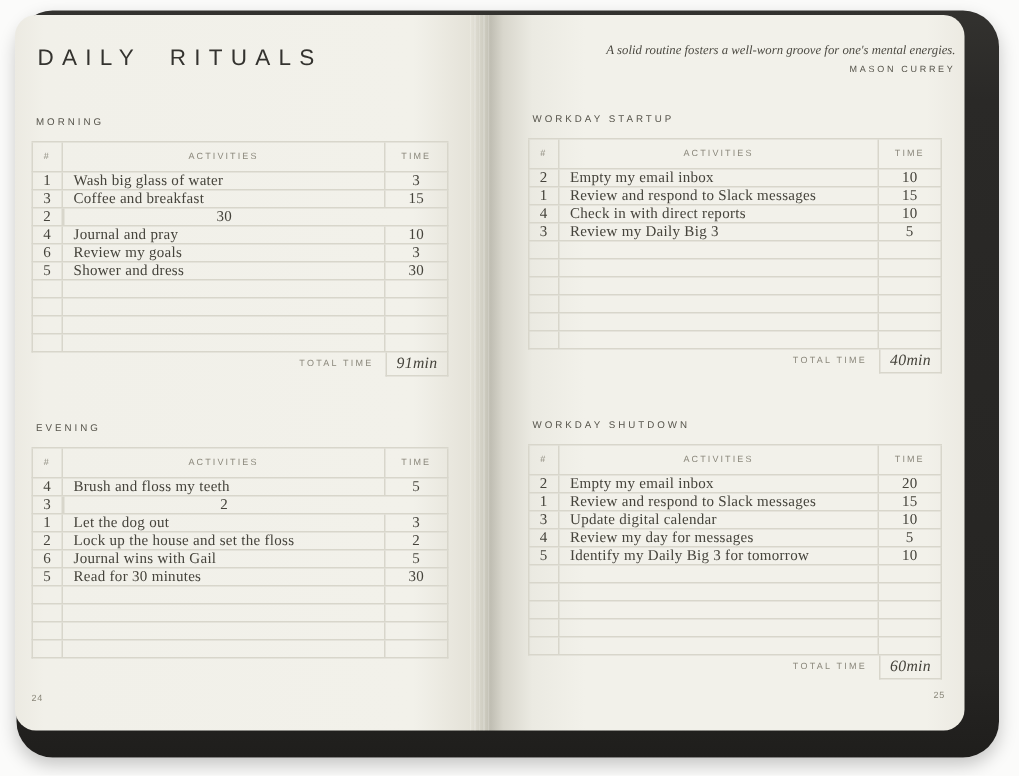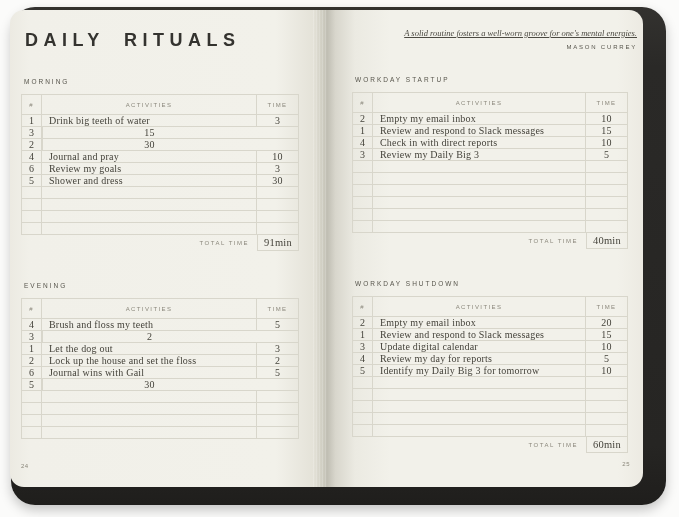--- a/index.html
+++ b/index.html
@@ -13,45 +13,45 @@
     background:linear-gradient(180deg,#33322f 0%, #2a2927 12%, #262523 88%, #1f1e1c 100%);
     border-radius:24px; box-shadow:0 5px 12px rgba(0,0,0,.22);}
   .pages{position:absolute; left:10px; top:10px; width:633px; height:477px; border-radius:14px; overflow:hidden;
     background:linear-gradient(90deg,
       #eceae2 0%, #f1f0e9 3%, #f2f1ea 42%,
       #e4e2d8 48%, #cbc9bd 49.6%, #c0beb3 50.1%, #d8d6cc 51.4%, #ebeae2 54.5%,
       #f2f1ea 60%, #f2f1ea 96%, #eceae2 100%);}
   .page-edges{position:absolute; top:0; bottom:0; left:303px; width:14px;
     background:repeating-linear-gradient(90deg, rgba(255,255,255,.35) 0 1px, rgba(0,0,0,0) 1px 3px);
     opacity:.5;}
-  .page-title{position:absolute; left:15px; top:20px; font-size:18px; letter-spacing:5.5px; word-spacing:9px;
-    color:#34332f; font-weight:700;}
+  .page-title{position:absolute; left:15px; top:20px; font-size:15px; letter-spacing:5.5px; word-spacing:9px;
+    color:#34332f; font-weight:400;}
   .quote-block{position:absolute; left:330px; top:18px; width:297px; text-align:right;}
-  .quote{font-family:"Liberation Serif", serif; font-style:italic; font-size:8.5px; color:#4c4a42;text-decoration:underline;}
+  .quote{font-family:"Liberation Serif", serif; font-style:italic; font-size:8.5px; color:#4c4a42;}
   .quote-author{margin-top:6px; font-size:6px; letter-spacing:1.8px; color:var(--label);}
   .section{position:absolute;}
   .sec-0{left:11px; top:68px; width:278px;}
   .sec-1{left:342px; top:66px; width:276px;}
   .sec-2{left:11px; top:272px; width:278px;}
   .sec-3{left:342px; top:270px; width:276px;}
   .section-label{font-size:6.5px; letter-spacing:2px; color:var(--label); margin-left:3px; margin-bottom:9px;}
   .table{border-top:1px solid var(--line); width:100%;}
   .trow{display:grid; grid-template-columns:20px 1fr 42px; height:12px;
     border-bottom:1px solid var(--line); border-left:1px solid var(--line); border-right:1px solid var(--line);}
   .trow.thead{height:20px;}
   .cell{display:flex; align-items:center; overflow:hidden; white-space:nowrap;}
   .c-num{justify-content:center; border-right:1px solid var(--line);}
   .c-time{justify-content:center; border-left:1px solid var(--line);}
   .c-act{padding-left:7px;}
   .thead .cell{justify-content:center; padding-left:0; font-size:6px; letter-spacing:1.4px; color:var(--muted);}
   .hw{font-family:cursive; color:var(--ink); font-size:10px; letter-spacing:.2px;}
   .total-row{display:flex; justify-content:flex-end; align-items:stretch; height:16px;}
   .total-label{display:flex; align-items:center; font-size:6px; letter-spacing:1.5px; color:var(--muted); margin-right:8px;}
   .total-value{width:42px; border-left:1px solid var(--line); border-right:1px solid var(--line);
-    border-bottom:1px solid var(--line); display:flex; align-items:center; justify-content:center; font-size:10.5px;}
+    border-bottom:1px solid var(--line); display:flex; align-items:center; justify-content:center; font-size:10.5px;font-style:italic;}
   .page-number{position:absolute; font-size:6px; color:#8a877a; letter-spacing:.5px;}
   .pg-left{left:11px; bottom:18px;}
   .pg-right{right:13px; bottom:20px;}
 </style>
 </head>
 <body>
 
 <div class="scene">
   <div class="cover"></div>
   <div class="pages">
@@ -67,25 +67,26 @@
     <div class="section sec-0">
       <div class="section-label">MORNING</div>
       <div class="table">
         <div class="trow thead">
           <div class="cell c-num">#</div>
           <div class="cell c-act">ACTIVITIES</div>
           <div class="cell c-time">TIME</div>
         </div>
         <div class="trow">
           <div class="cell c-num hw">1</div>
-          <div class="cell c-act hw">Drink big teeth of water</div>
+          <div class="cell c-act hw">Wash big glass of water</div>
           <div class="cell c-time hw">3</div>
         </div>
         <div class="trow">
           <div class="cell c-num hw">3</div>
+          <div class="cell c-act hw">Coffee and breakfast</div>
           <div class="cell c-time hw">15</div>
         </div>
         <div class="trow">
           <div class="cell c-num hw">2</div>
           <div class="cell c-time hw">30</div>
         </div>
         <div class="trow">
           <div class="cell c-num hw">4</div>
           <div class="cell c-act hw">Journal and pray</div>
           <div class="cell c-time hw">10</div>
@@ -219,20 +220,21 @@
           <div class="cell c-act hw">Lock up the house and set the floss</div>
           <div class="cell c-time hw">2</div>
         </div>
         <div class="trow">
           <div class="cell c-num hw">6</div>
           <div class="cell c-act hw">Journal wins with Gail</div>
           <div class="cell c-time hw">5</div>
         </div>
         <div class="trow">
           <div class="cell c-num hw">5</div>
+          <div class="cell c-act hw">Read for 30 minutes</div>
           <div class="cell c-time hw">30</div>
         </div>
         <div class="trow">
             <div class="cell c-num"></div>
             <div class="cell c-act"></div>
             <div class="cell c-time"></div>
           </div>
         <div class="trow">
             <div class="cell c-num"></div>
             <div class="cell c-act"></div>
@@ -269,21 +271,21 @@
           <div class="cell c-act hw">Review and respond to Slack messages</div>
           <div class="cell c-time hw">15</div>
         </div>
         <div class="trow">
           <div class="cell c-num hw">3</div>
           <div class="cell c-act hw">Update digital calendar</div>
           <div class="cell c-time hw">10</div>
         </div>
         <div class="trow">
           <div class="cell c-num hw">4</div>
-          <div class="cell c-act hw">Review my day for reports</div>
+          <div class="cell c-act hw">Review my day for messages</div>
           <div class="cell c-time hw">5</div>
         </div>
         <div class="trow">
           <div class="cell c-num hw">5</div>
           <div class="cell c-act hw">Identify my Daily Big 3 for tomorrow</div>
           <div class="cell c-time hw">10</div>
         </div>
         <div class="trow">
             <div class="cell c-num"></div>
             <div class="cell c-act"></div>

